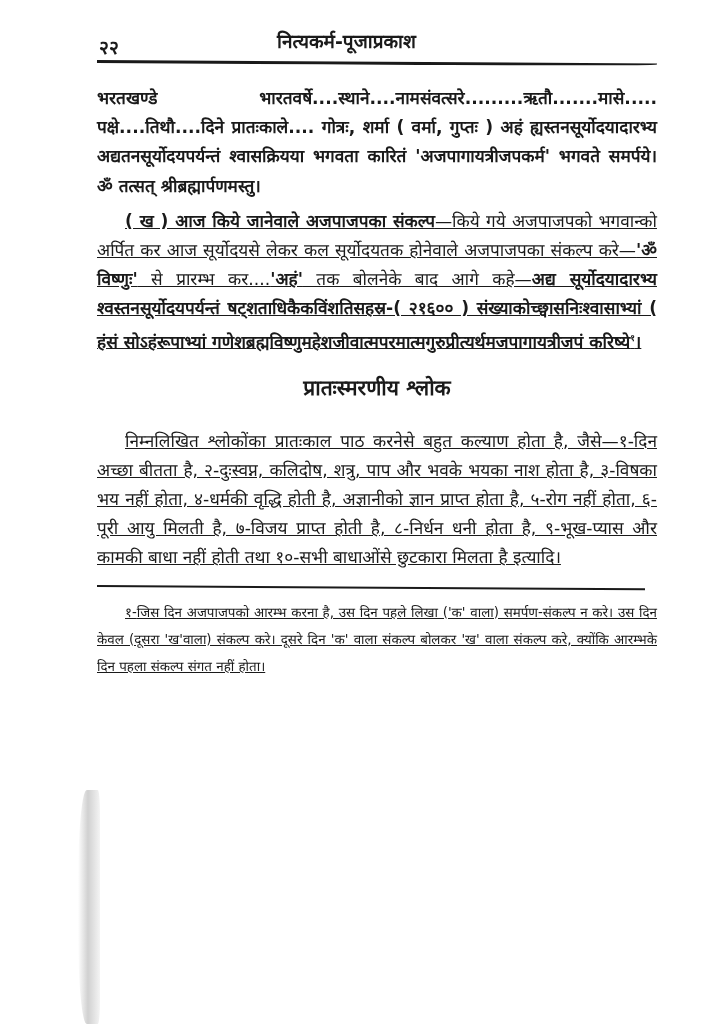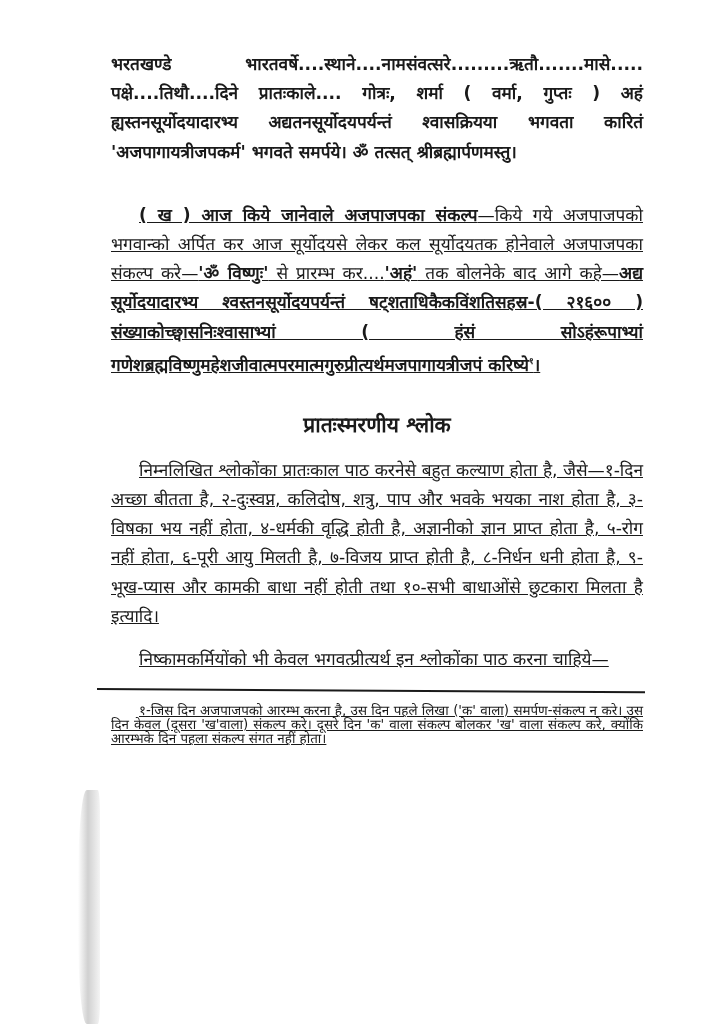--- a/index.html
+++ b/index.html
@@ -58,72 +58,76 @@
     border-radius: 0 0 60% 0;
     transform: rotate(0.35deg);
     transform-origin: left center;
   }
   .body {
     margin-top: 22px;
     font-size: 17.2px;
     line-height: 29.2px;
   }
   .para {
-    margin: 14px;
+    margin: 0;
     text-align: justify;
     text-align-last: left;
   }
   .indent { text-indent: 28px; text-decoration: underline; }
   .bold { font-weight: bold; }
   .section-title {
     text-align: center;
     font-size: 21px;
     font-weight: bold;
-    margin: 10px 0 16px 0;
+    margin: 10px 0 24px 0;
     line-height: 30px;
   }
   .gap-small { height: 6px; }
   .footnote-rule {
     margin-top: 12px;
     width: 548px;
     height: 2px;
     background: #1a1a1a;
     transform: rotate(0.35deg);
     transform-origin: left center;
   }
   .footnotes {
     margin-top: 12px;
     font-size: 13.4px;
-    line-height: 14px;
+    line-height: 27px;
     text-align: justify;
     text-align-last: left;
   }
   sup { font-size: 9px; }
 </style>
 </head>
 <body>
 
 <div class="shadow-edge"></div>
 
 <div class="page">
+  <div class="header">
+    <span class="page-num">२२</span>
+    <span class="running-title">नित्यकर्म-पूजाप्रकाश</span>
+    <div class="header-rule"></div>
+  </div>
 
   <div class="body">
     <p class="para bold">भरतखण्डे भारतवर्षे....स्थाने....नामसंवत्सरे.........ऋतौ.......मासे..... पक्षे....तिथौ....दिने प्रातःकाले.... गोत्रः, शर्मा ( वर्मा, गुप्तः ) अहं ह्यस्तनसूर्योदयादारभ्य अद्यतनसूर्योदयपर्यन्तं श्वासक्रियया भगवता कारितं 'अजपागायत्रीजपकर्म' भगवते समर्पये। ॐ तत्सत् श्रीब्रह्मार्पणमस्तु।</p>
 
     <div class="gap-small"></div>
 
     <p class="para indent"><span class="bold">( ख ) आज किये जानेवाले अजपाजपका संकल्प</span><span>—किये गये अजपाजपको भगवान्को अर्पित कर आज सूर्योदयसे लेकर कल सूर्योदयतक होनेवाले अजपाजपका संकल्प करे—</span><span class="bold">'ॐ विष्णुः'</span><span> से प्रारम्भ कर....</span><span class="bold">'अहं'</span><span> तक बोलनेके बाद आगे कहे—</span><span class="bold">अद्य सूर्योदयादारभ्य श्वस्तनसूर्योदयपर्यन्तं षट्शताधिकैकविंशतिसहस्र-( २१६०० ) संख्याकोच्छ्वासनिःश्वासाभ्यां ( हंसं सोऽहंरूपाभ्यां गणेशब्रह्मविष्णुमहेशजीवात्मपरमात्मगुरुप्रीत्यर्थमजपागायत्रीजपं करिष्ये</span><sup class="bold">१</sup><span class="bold">।</span></p>
 
     <div class="gap-small"></div>
 
 
     <div class="section-title">प्रातःस्मरणीय श्लोक</div>
 
     <p class="para indent">निम्नलिखित श्लोकोंका प्रातःकाल पाठ करनेसे बहुत कल्याण होता है, जैसे—१-दिन अच्छा बीतता है, २-दुःस्वप्न, कलिदोष, शत्रु, पाप और भवके भयका नाश होता है, ३-विषका भय नहीं होता, ४-धर्मकी वृद्धि होती है, अज्ञानीको ज्ञान प्राप्त होता है, ५-रोग नहीं होता, ६-पूरी आयु मिलती है, ७-विजय प्राप्त होती है, ८-निर्धन धनी होता है, ९-भूख-प्यास और कामकी बाधा नहीं होती तथा १०-सभी बाधाओंसे छुटकारा मिलता है इत्यादि।</p>
-    <p class="para indent">निष्कामकर्मियोंको भी केवल भगवत्प्रीत्यर्थ इन श्लोकोंका पाठ करना चाहिये—</p>
   </div>
 
   <div class="footnote-rule"></div>
 
   <div class="footnotes">
     <p class="para indent"><span>१-</span><span>जिस दिन अजपाजपको आरम्भ करना है, उस दिन पहले लिखा ('क' वाला) समर्पण-संकल्प न करे। उस दिन केवल (दूसरा 'ख'वाला) संकल्प करे। दूसरे दिन 'क' वाला संकल्प बोलकर 'ख' वाला संकल्प करे, क्योंकि आरम्भके दिन पहला संकल्प संगत नहीं होता।</span></p>
   </div>
 </div>
 
 </body></html>

